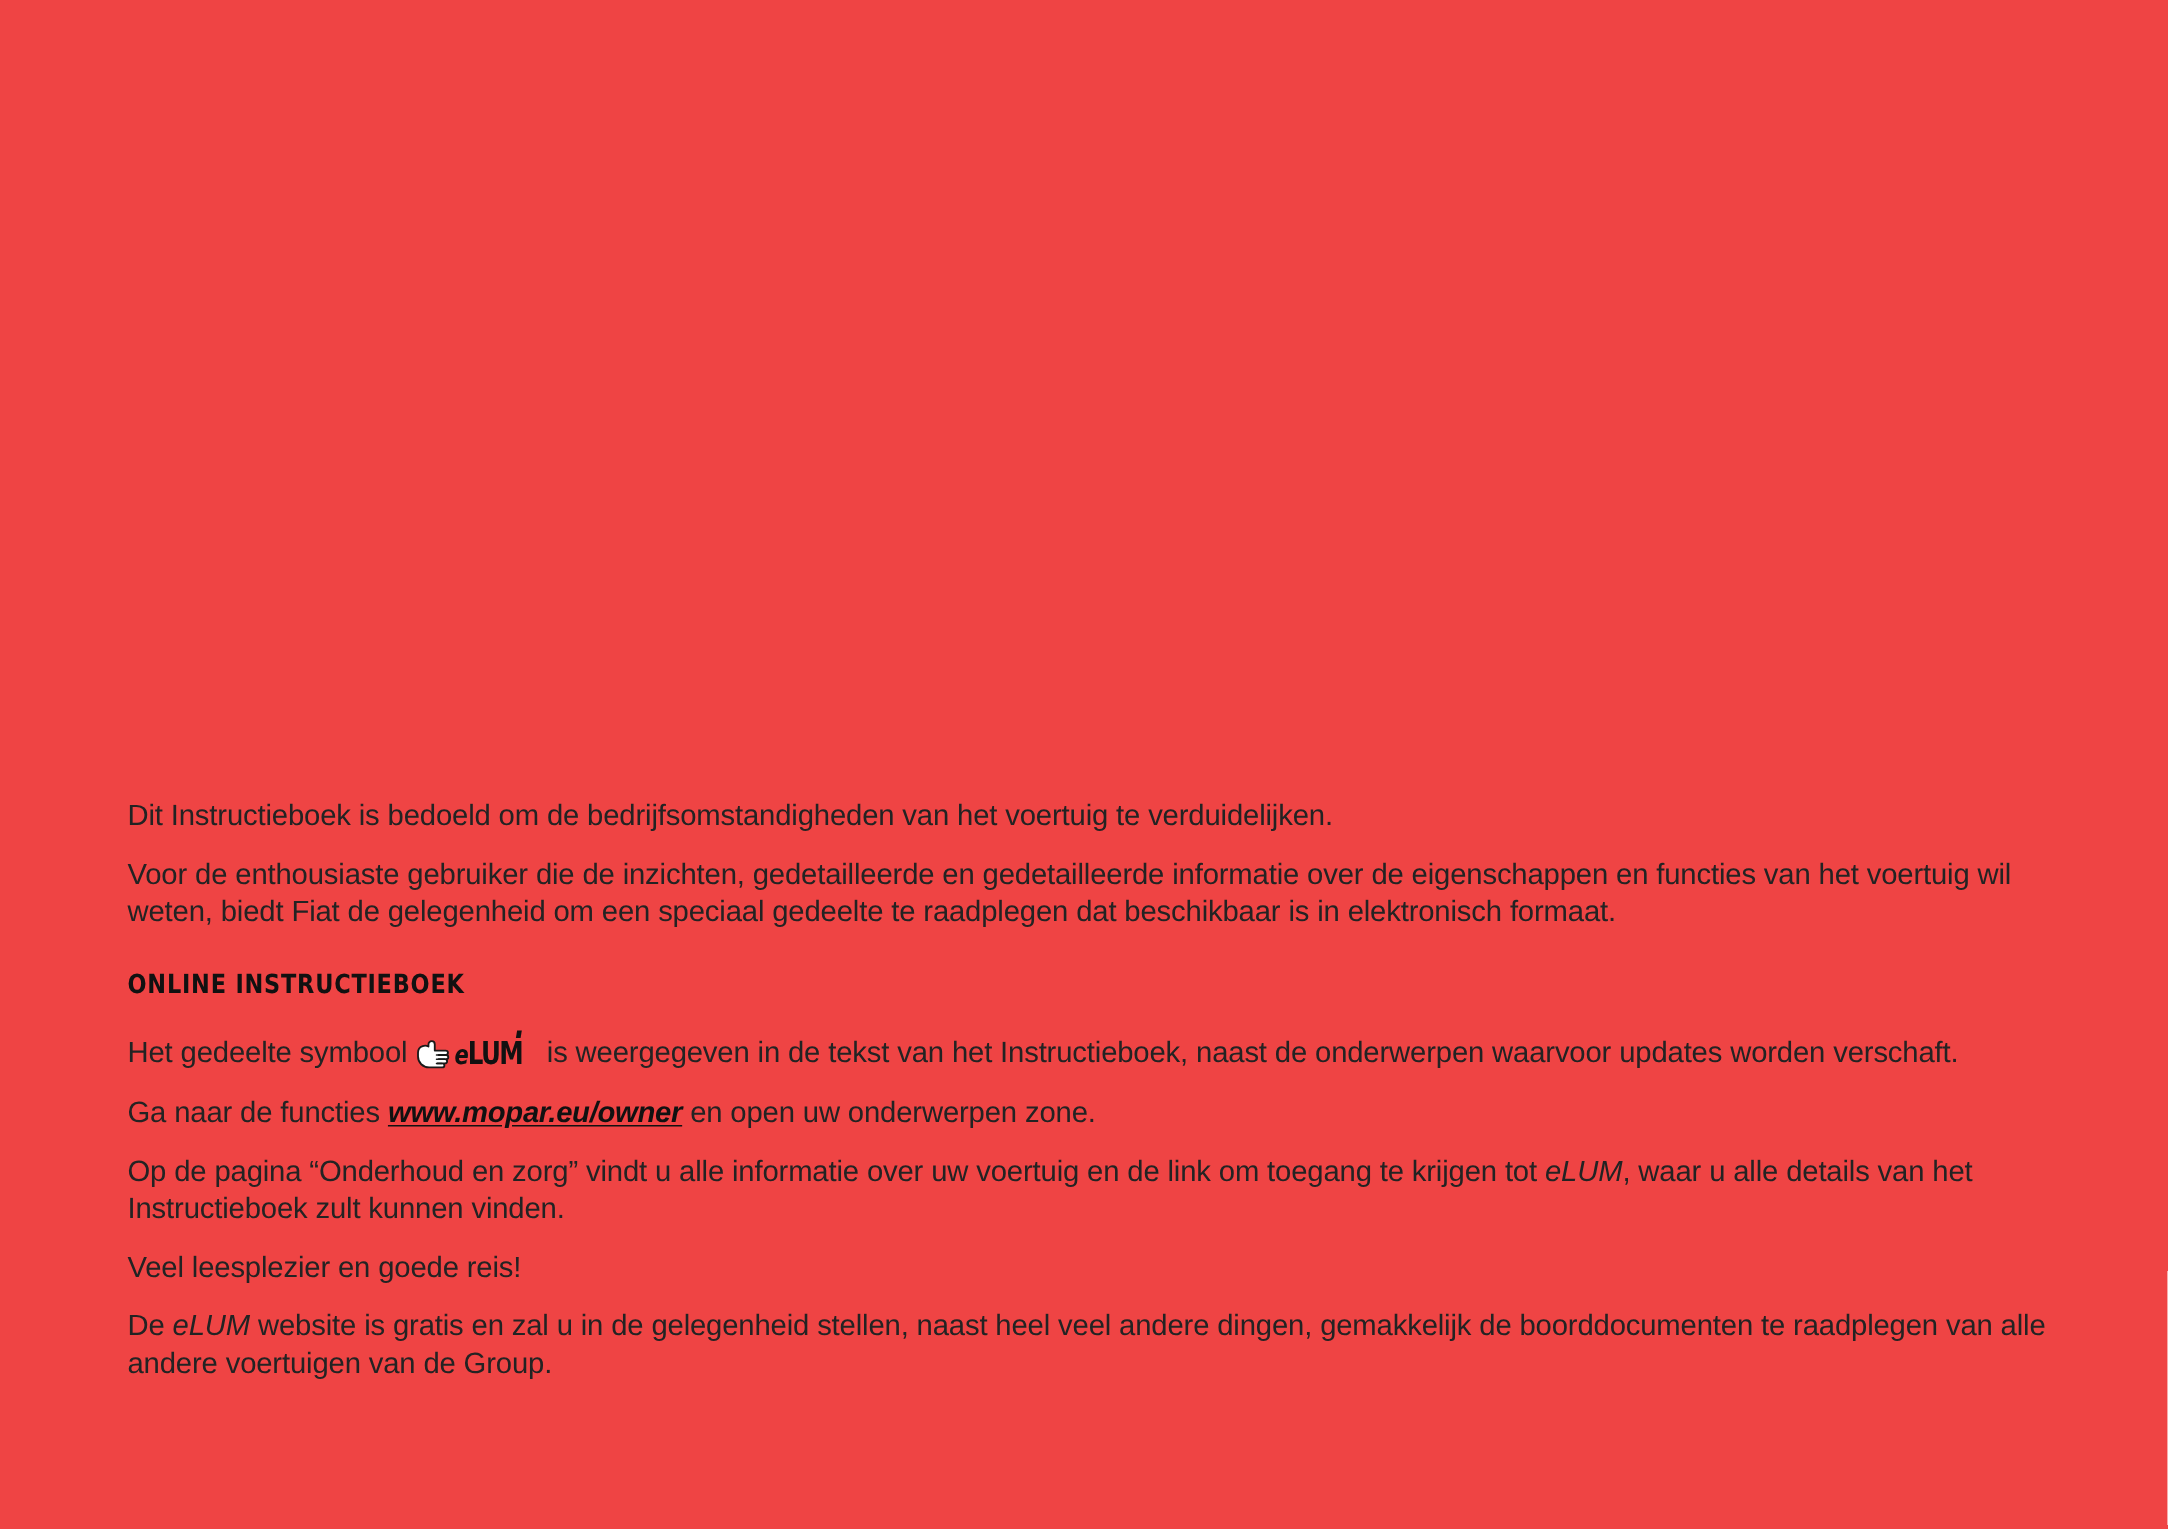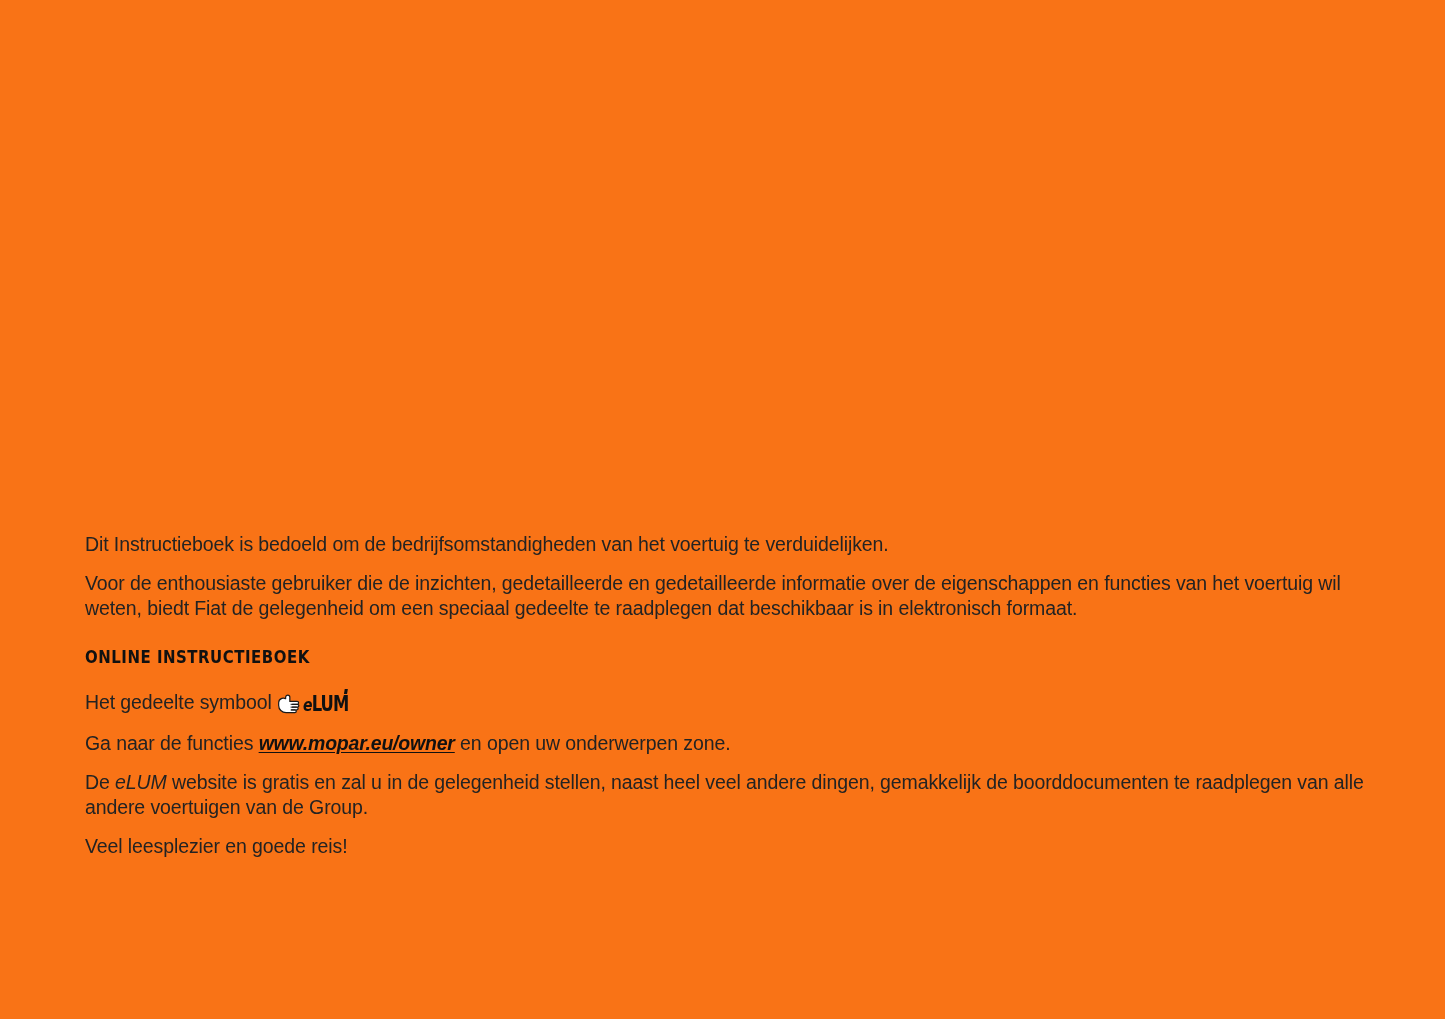--- a/index.html
+++ b/index.html
@@ -12,21 +12,21 @@
     height: 1019px;
     font-family: "Liberation Sans", sans-serif;
     color: #1a1a1a;
     overflow: hidden;
     position: relative;
   }
 
   .page {
     position: absolute;
     inset: 0;
-    background: #f97316;
+    background: #ef4444;
   }
 
   
   .blank-area {
     position: absolute;
     left: 0;
     top: 0;
     width: 1445px;
     height: 520px;
   }
@@ -132,24 +132,25 @@
     <h2 class="section-heading">ONLINE INSTRUCTIEBOEK</h2>
 
     <p class="para"><span>Het gedeelte symbool</span><span class="elum-logo">
           <span class="hand-icon">
             <svg viewBox="0 0 34 26" width="26" height="20" aria-hidden="true">
               <path d="M3.5 11.2 C3.5 8.6 5.2 6.4 7.6 5.6 C9.6 4.9 11.2 5.2 12.6 6.0 L12.6 4.2 C12.6 2.6 13.9 1.4 15.4 1.4 C16.9 1.4 18.1 2.6 18.1 4.2 L18.1 9.6 L27.5 9.6 C28.7 9.6 29.6 10.4 29.6 11.5 C29.6 12.6 28.7 13.4 27.5 13.4 L21.5 13.4 L27.8 13.4 C29.0 13.4 29.9 14.2 29.9 15.3 C29.9 16.3 29.0 17.1 27.8 17.1 L21.5 17.1 L26.8 17.1 C28.0 17.1 28.9 17.9 28.9 18.9 C28.9 20.0 28.0 20.8 26.8 20.8 L20.4 20.8 L24.6 20.8 C25.7 20.8 26.5 21.5 26.5 22.5 C26.5 23.4 25.7 24.2 24.6 24.2 L13.2 24.2 C7.7 24.2 3.5 20.1 3.5 14.8 Z" fill="#ffffff" stroke="#1a1a1a" stroke-width="1.6" stroke-linejoin="round"></path>
               <path d="M19.6 13.4 L27.2 13.4 M19.6 17.1 L26.6 17.1 M19.6 20.8 L24.4 20.8" stroke="#1a1a1a" stroke-width="1.3" stroke-linecap="round"></path>
             </svg>
           </span>
           <span class="wordmark"><span class="lead-e">e</span>LUM<span class="tick"></span></span>
-        </span></p>
+        </span><span>is weergegeven in de tekst van het Instructieboek, naast de onderwerpen waarvoor updates worden verschaft.</span></p>
 
     <p class="para"><span>Ga naar de functies</span> <a class="link-strong" href="#">www.mopar.eu/owner</a> <span>en open uw onderwerpen zone.</span></p>
 
+    <p class="para"><span>Op de pagina “Onderhoud en zorg” vindt u alle informatie over uw voertuig en de link om toegang te krijgen tot</span> <span class="em">eLUM</span><span>, waar u alle details van het Instructieboek zult kunnen vinden.</span></p>
 
 
+    <p class="para">Veel leesplezier en goede reis!</p>
+
     <p class="para"><span>De</span> <span class="em">eLUM</span> <span>website is gratis en zal u in de gelegenheid stellen, naast heel veel andere dingen, gemakkelijk de boorddocumenten te raadplegen van alle andere voertuigen van de Group.</span></p>
-
-    <p class="para">Veel leesplezier en goede reis!</p>
 
   </div>
 </div>
 
 </body></html>

